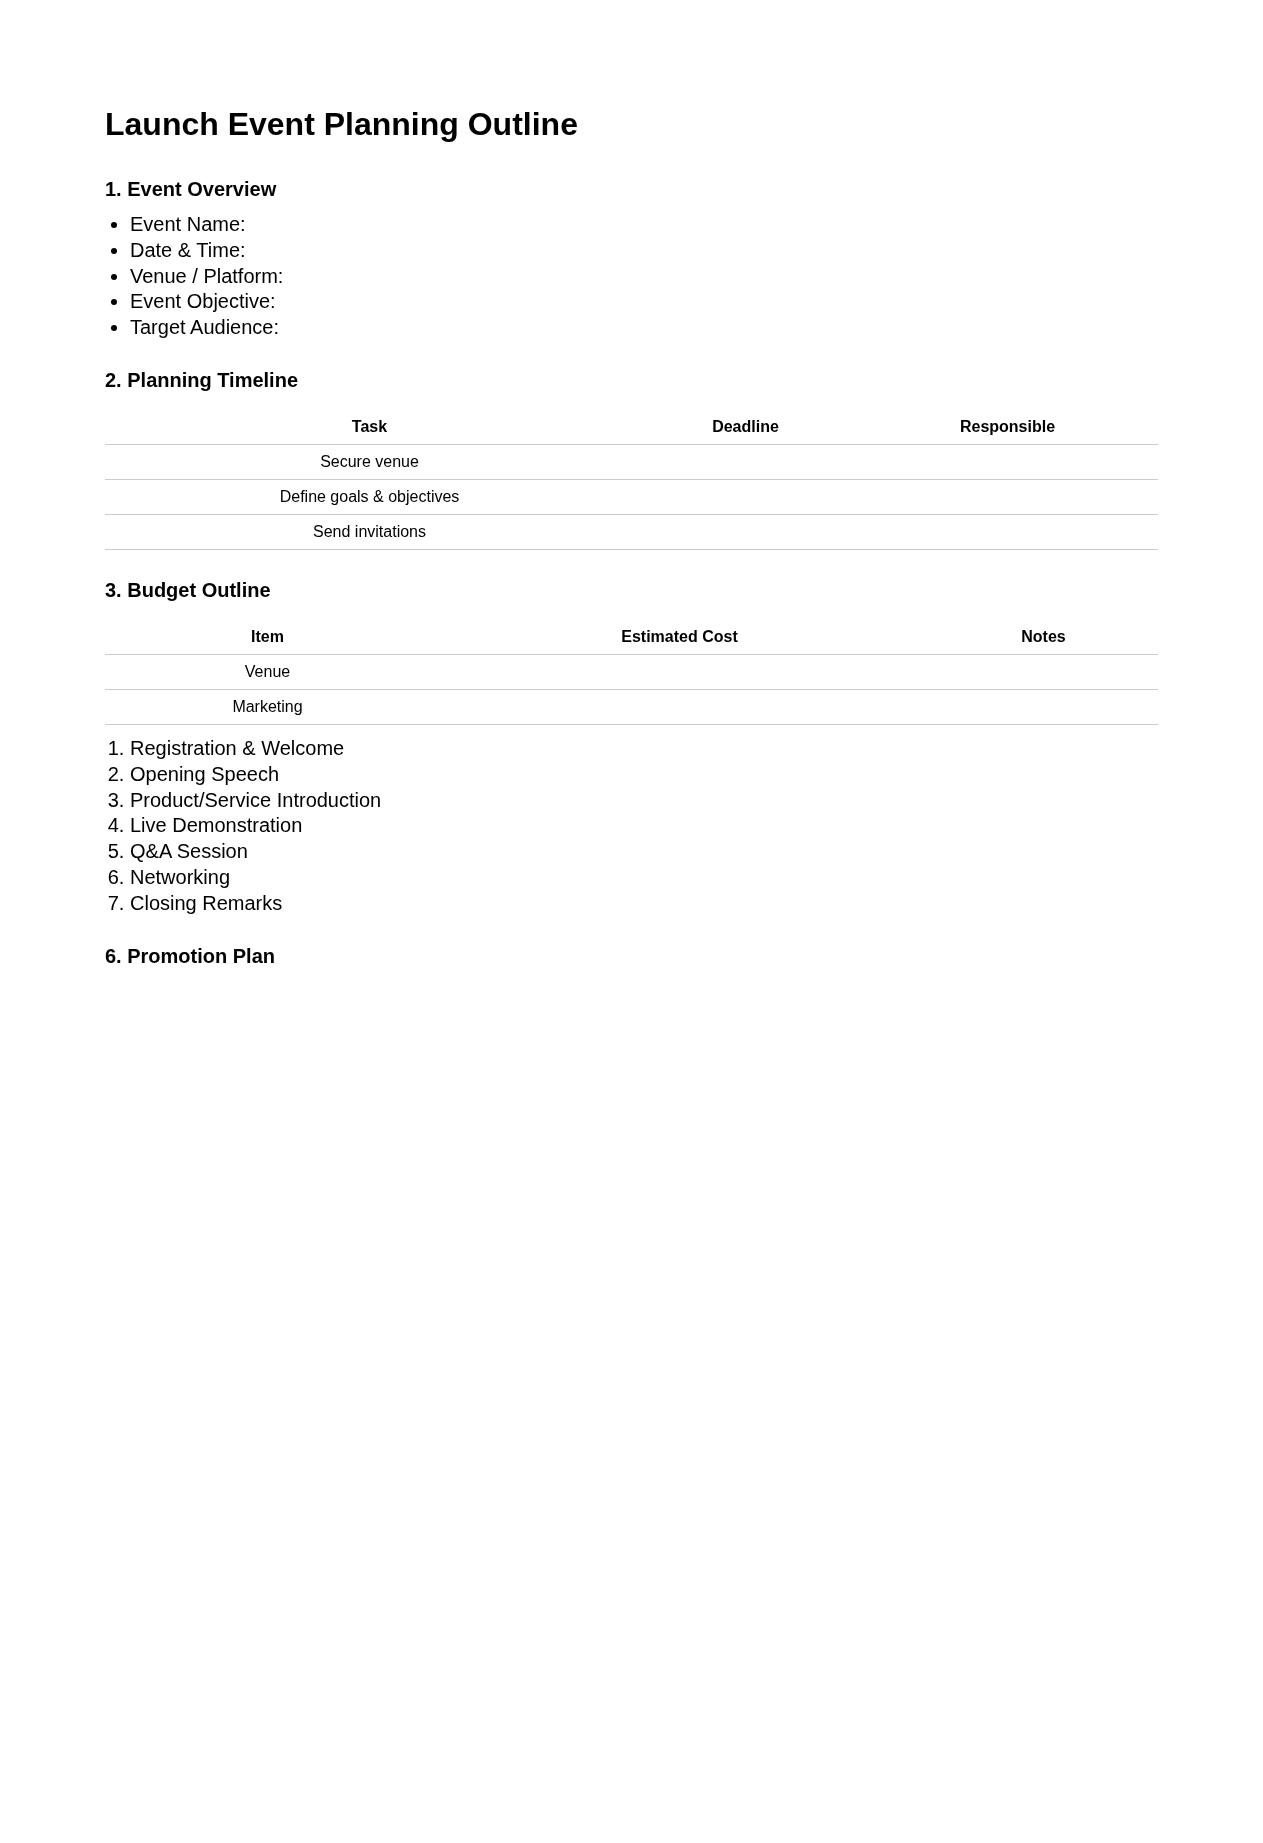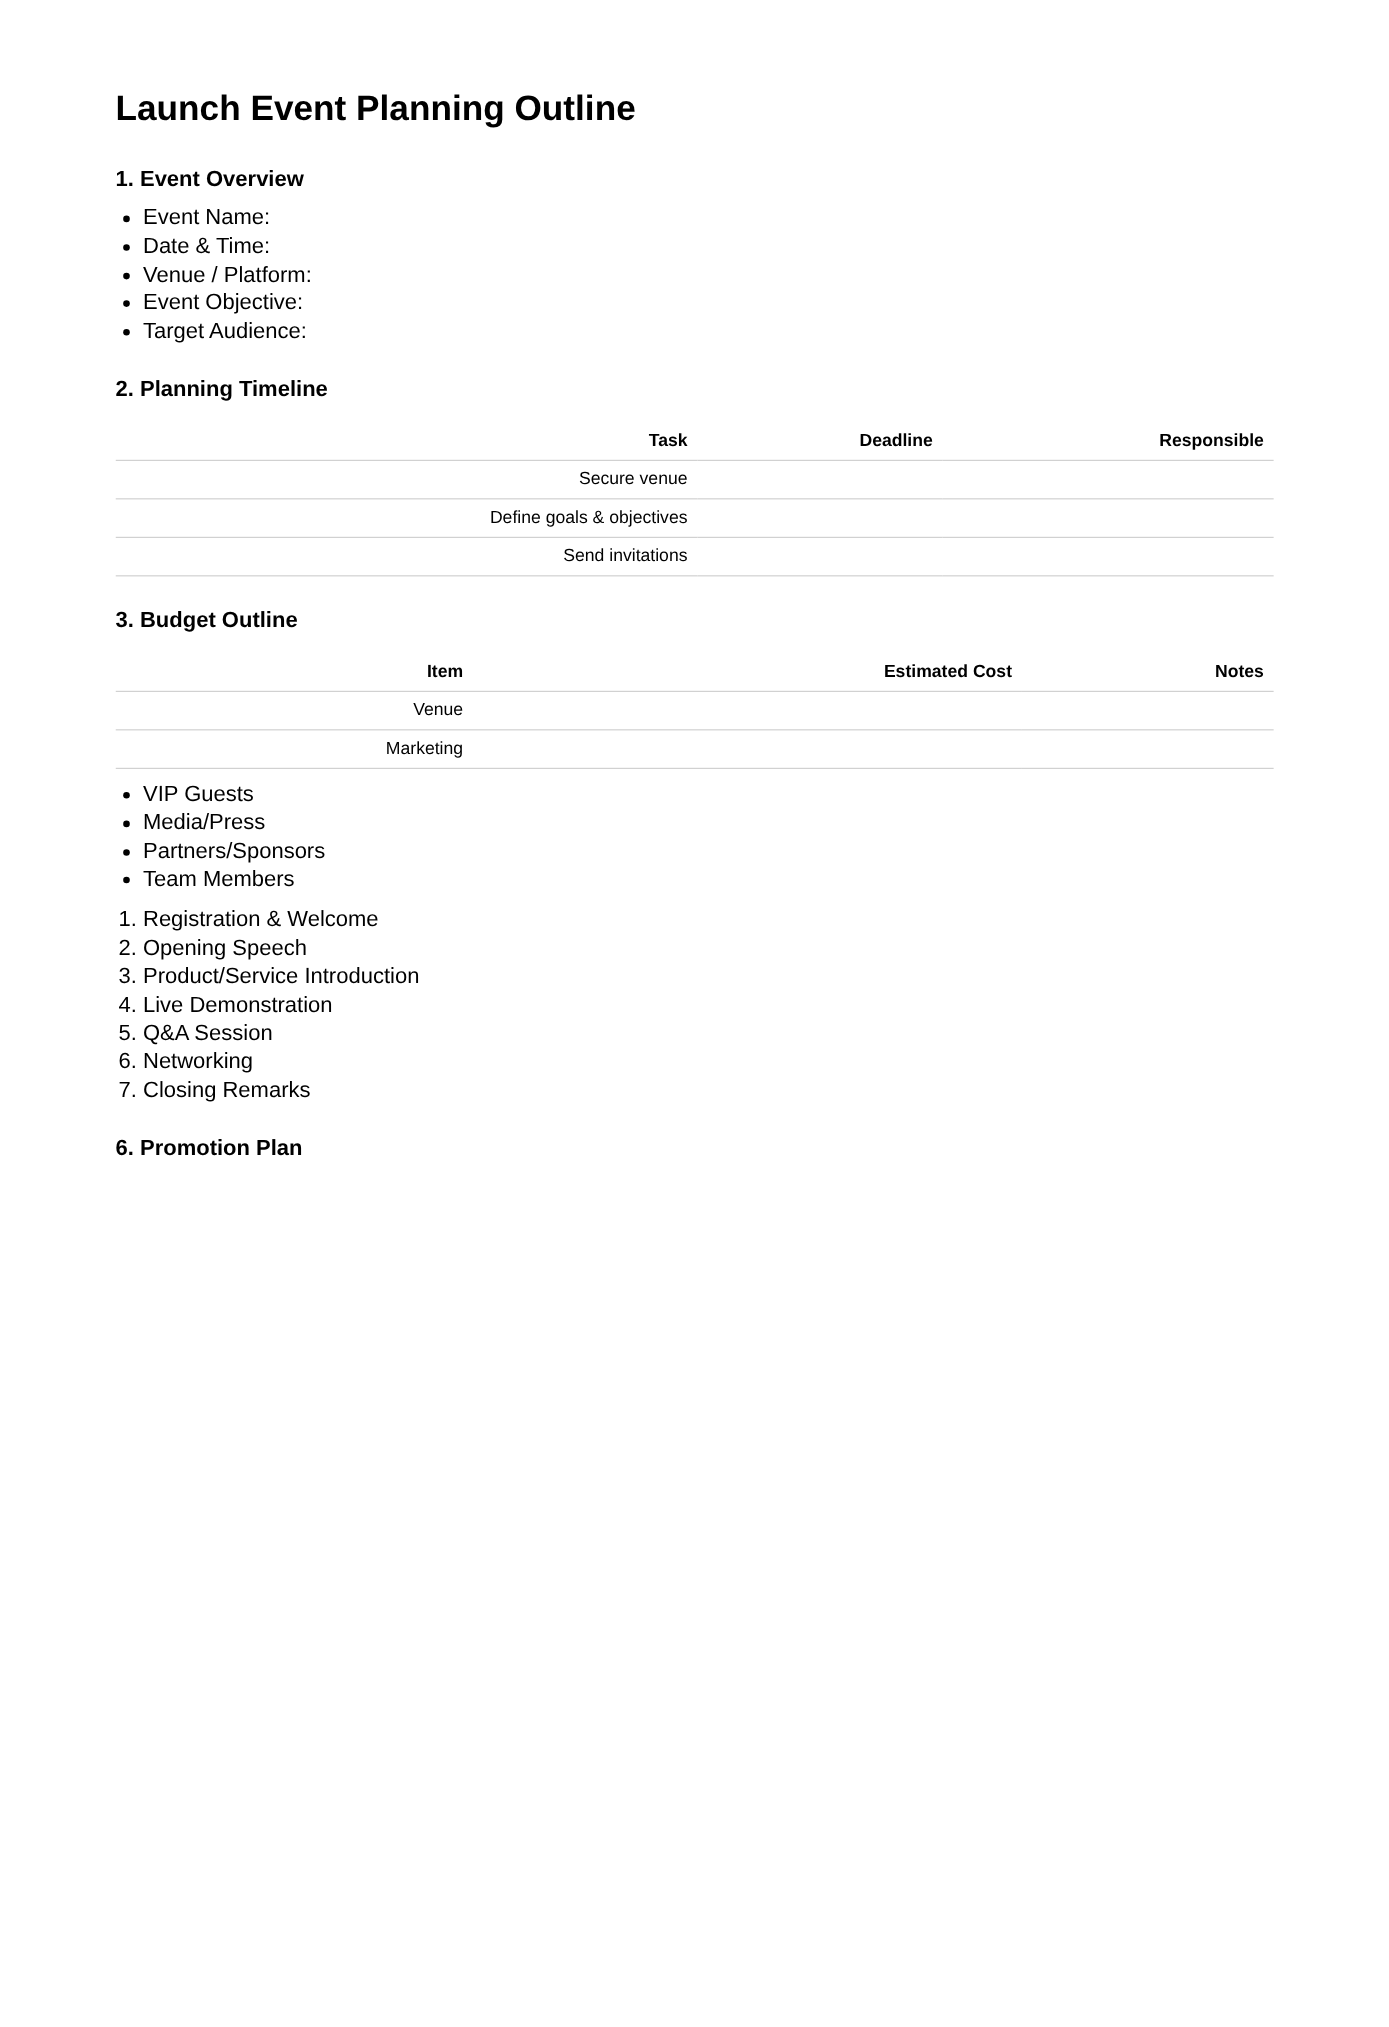--- a/index.html
+++ b/index.html
@@ -15,21 +15,21 @@
       font-family: "Liberation Sans", sans-serif;
       color: #000000;
     }
     .page {
       position: absolute;
       left: 105px;
       top: 0;
       width: 1053px;
       height: 1297px;
       overflow: hidden;
-      padding-top: 78px;
+      padding-top: 104px;
       box-sizing: border-box;
     }
     h1 {
       margin: 0;
       font-size: 32px;
       line-height: 40px;
       font-weight: bold;
     }
     h2 {
       margin: 0;
@@ -49,21 +49,21 @@
     ul li { list-style-type: disc; }
     ol li { list-style-type: decimal; }
     table {
       margin-top: 18px;
       width: 1053px;
       border-collapse: collapse;
       table-layout: fixed;
       font-size: 16px;
     }
     th, td {
-      text-align: right;
+      text-align: center;
       padding: 0 9px;
       height: 34px;
       border-bottom: 1px solid #cccccc;
       vertical-align: middle;
     }
     th { font-weight: bold; }
   </style>
 </head>
 <body>
 
@@ -133,26 +133,20 @@
         <td></td>
       </tr>
       <tr>
         <td>Marketing</td>
         <td></td>
         <td></td>
       </tr>
     </tbody>
   </table>
 
-  <ul>
-    <li>VIP Guests</li>
-    <li>Media/Press</li>
-    <li>Partners/Sponsors</li>
-    <li>Team Members</li>
-  </ul>
 
   <ol>
     <li>Registration &amp; Welcome</li>
     <li>Opening Speech</li>
     <li>Product/Service Introduction</li>
     <li>Live Demonstration</li>
     <li>Q&amp;A Session</li>
     <li>Networking</li>
     <li>Closing Remarks</li>
   </ol>

